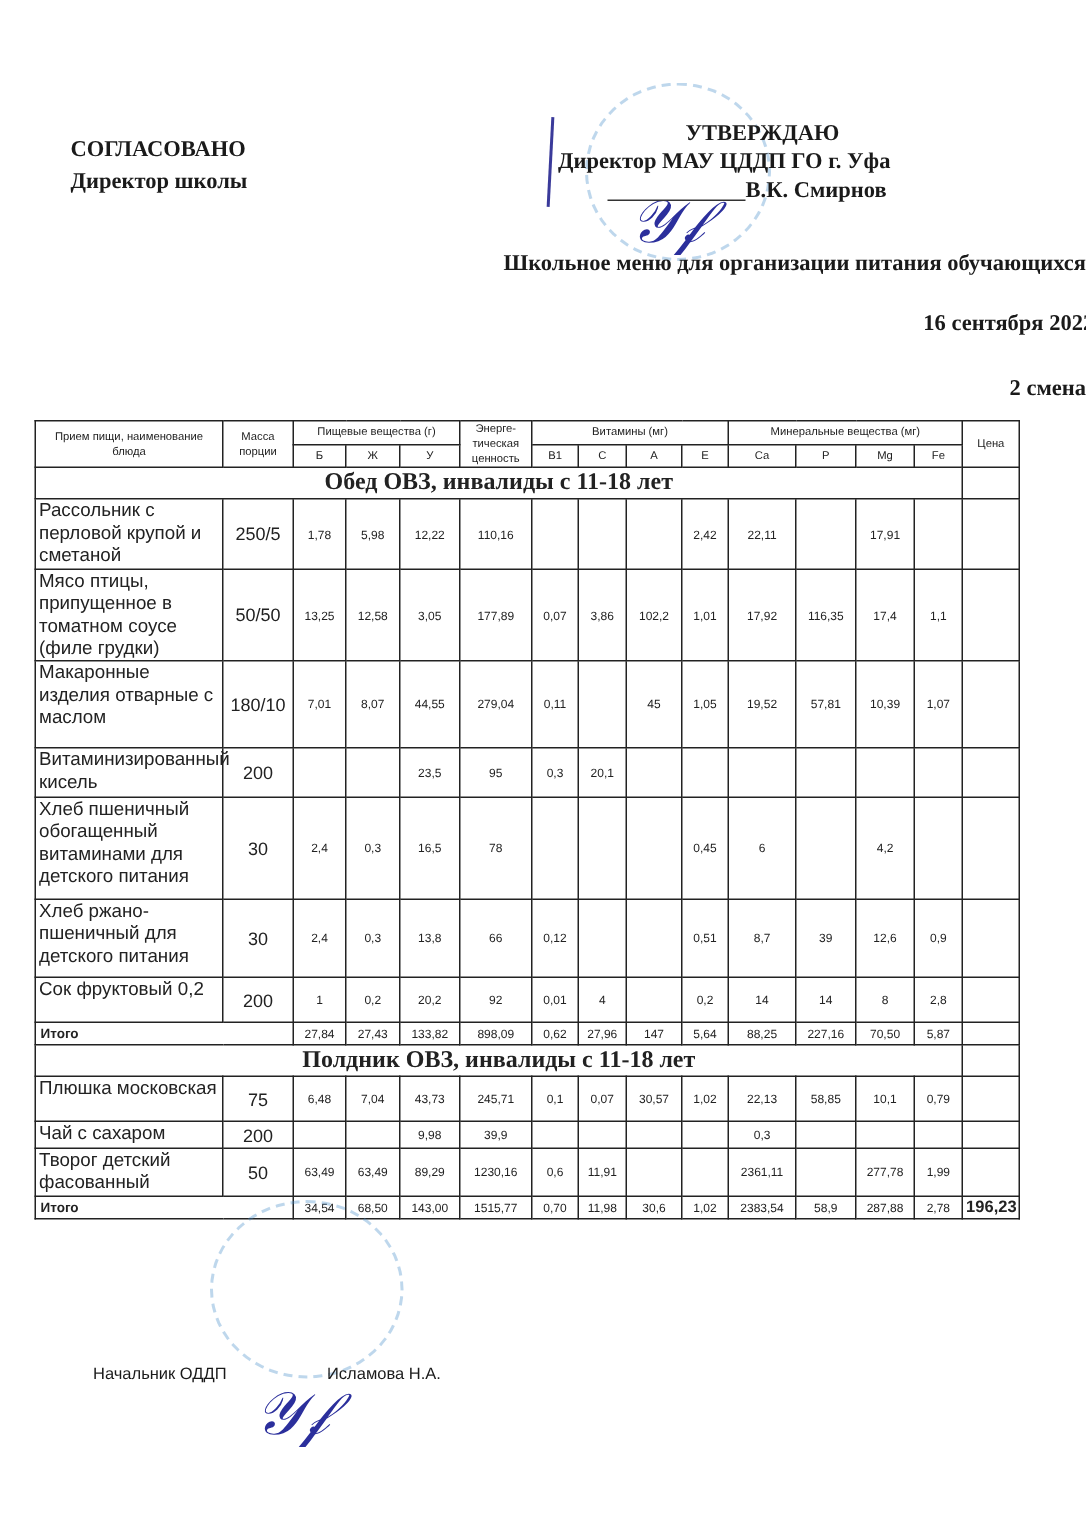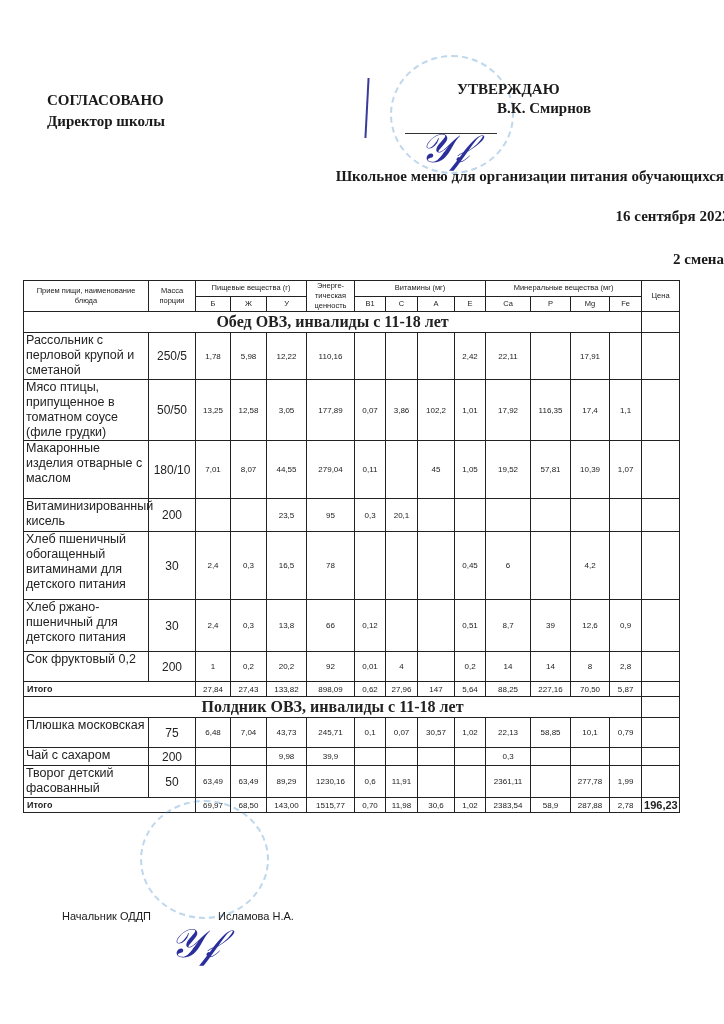--- a/index.html
+++ b/index.html
@@ -40,20 +40,21 @@
 <div class="vline"></div>
 <div class="sig sig1">𝒴𝒻</div>
 
 <div class="approve-left">
   <div>СОГЛАСОВАНО</div>
   <div>Директор школы</div>
 </div>
 
 <div class="approve-right">
   <div class="r1">УТВЕРЖДАЮ</div>
+  <div>Директор МАУ ЦДДП ГО г. Уфа</div>
   <div class="r3">В.К. Смирнов</div>
 </div>
 <div class="sign-line"></div>
 
 <div class="title t1">Школьное меню для организации питания обучающихся</div>
 <div class="title t2">16 сентября 2022 г</div>
 <div class="title t3">2 смена</div>
 
 <table class="menu">
   <colgroup>
@@ -287,21 +288,21 @@
         <td></td>
         <td></td>
         <td>2361,11</td>
         <td></td>
         <td>277,78</td>
         <td>1,99</td>
         <td></td>
       </tr>
       <tr>
         <td colspan="2" class="total-label">Итого</td>
-        <td>69,97</td>
+        <td>34,54</td>
         <td>68,50</td>
         <td>143,00</td>
         <td>1515,77</td>
         <td>0,70</td>
         <td>11,98</td>
         <td>30,6</td>
         <td>1,02</td>
         <td>2383,54</td>
         <td>58,9</td>
         <td>287,88</td>

